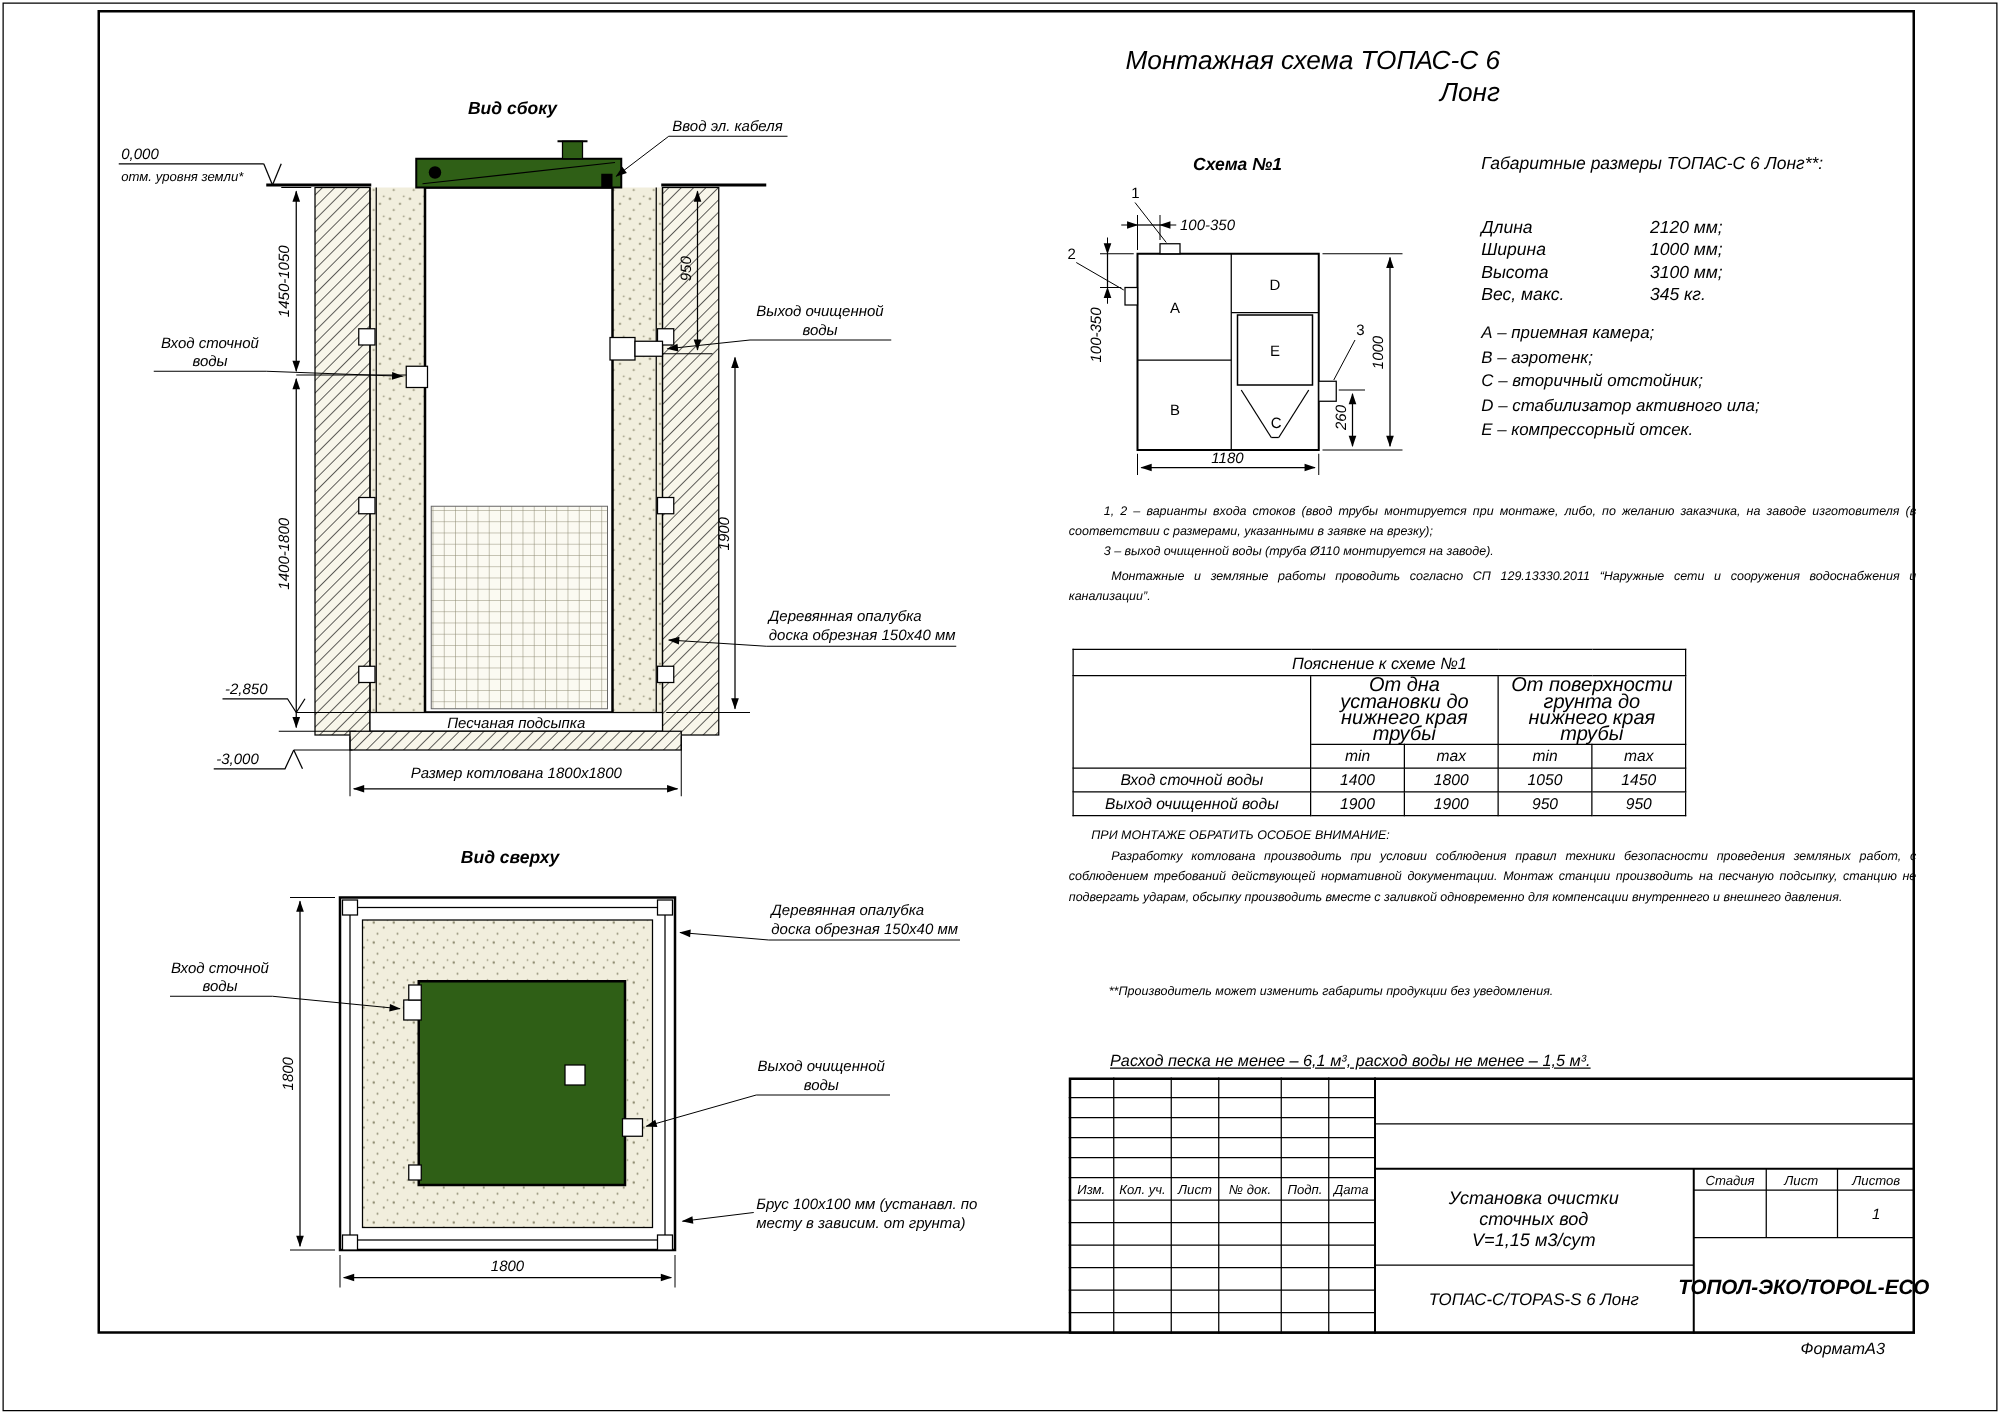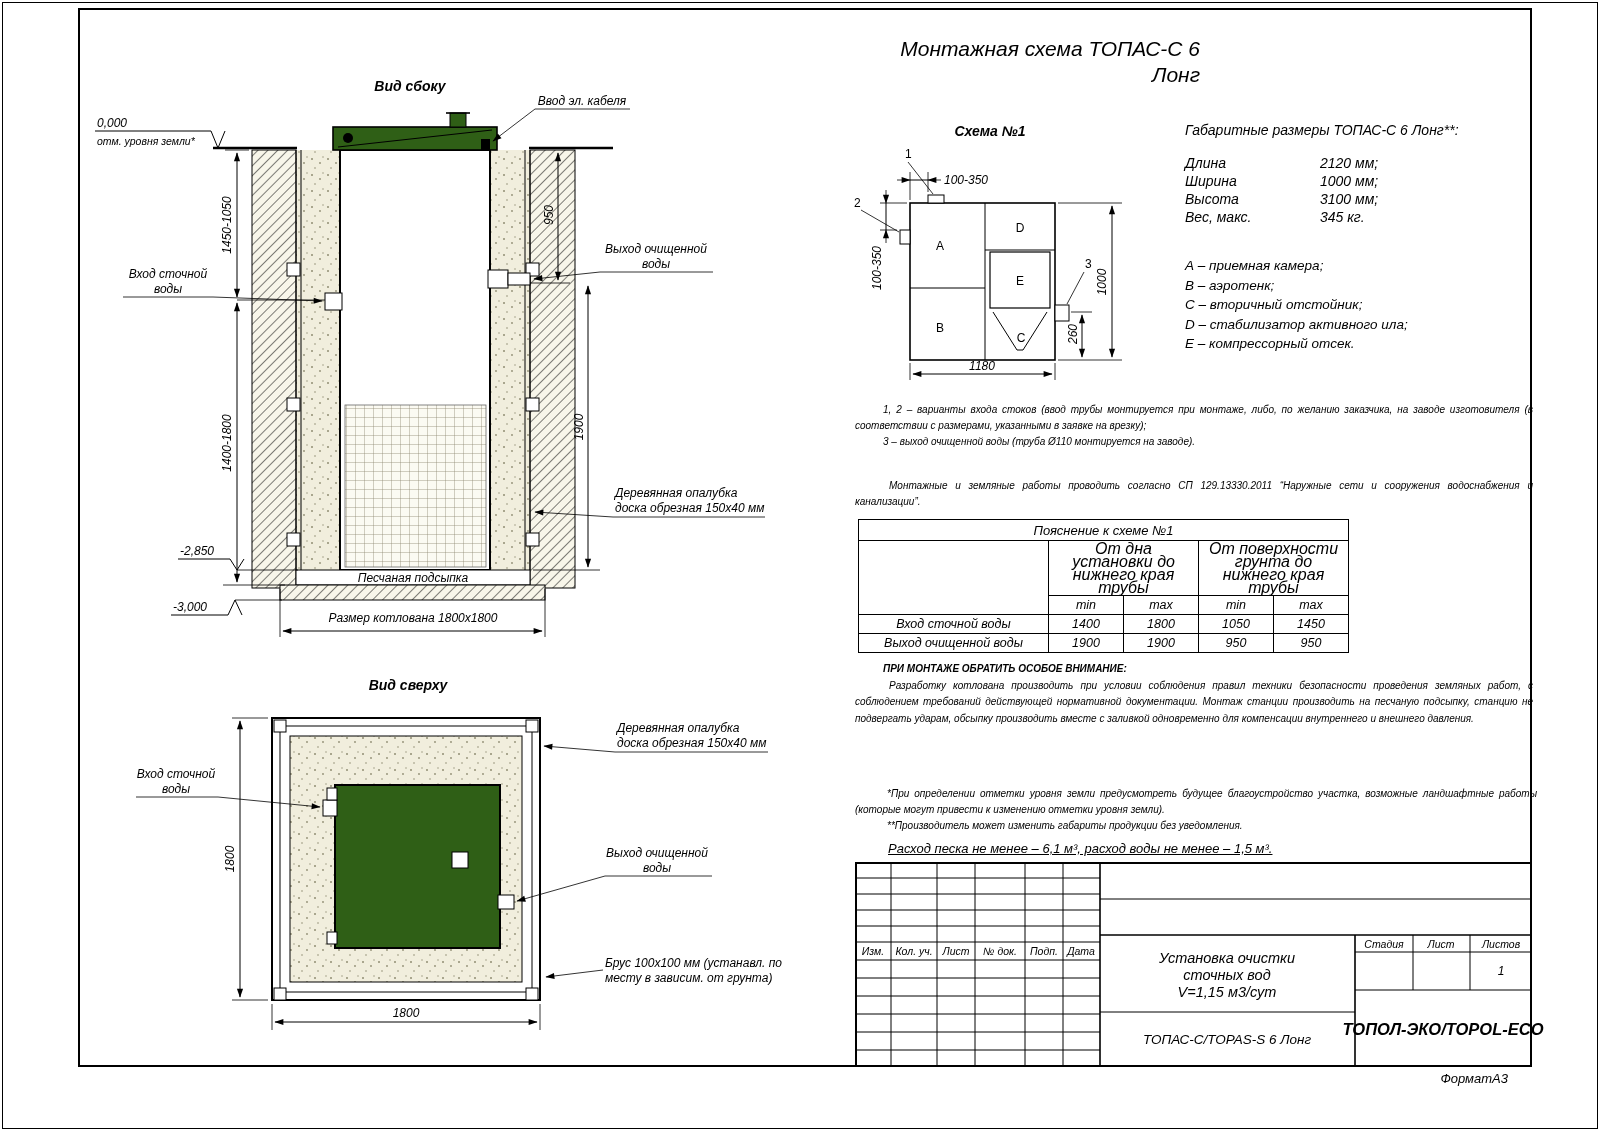--- a/index.html
+++ b/index.html
@@ -13,35 +13,35 @@
 svg .w15{stroke-width:1.6}
 svg .thin{stroke-width:.8}
 svg text{font:italic 12px "Liberation Sans",sans-serif;fill:#000}
 svg text.ttl{font-size:14px;font-weight:bold}
 svg text.sm{font-size:10.5px}
 svg text.up{font-style:normal}
 svg .wsq{fill:#fff;stroke:#000;stroke-width:1}
 .main-title{position:absolute;left:300px;top:36px;width:900px;text-align:right;font-size:21px;font-style:italic;line-height:26px}
 .txtblock{position:absolute;font-style:italic;font-size:10px;line-height:16px;text-align:justify}
 .overall-block{position:absolute;left:1185px;top:122px;width:340px;font-style:italic}
-.overall-title{font-size:14px;margin-bottom:16px}
+.overall-title{font-size:14px;margin-bottom:34px}
 .overall-row{display:flex;font-size:14px;line-height:18px}
 .overall-row .lbl{width:135px}
 .legend-block{position:absolute;left:1185px;top:256px;font-style:italic;font-size:13.5px;line-height:19.5px}
 .notes-block{left:855px;top:402px;width:678px}
 .notes-block p.ind{text-indent:28px}
-.notes-block p.mt{margin-top:28px;text-indent:34px}
+.notes-block p.mt{margin-top:4px;text-indent:34px}
 .exp-table{position:absolute;left:858px;top:519px;border-collapse:collapse;font-style:italic;font-size:12.5px}
 .exp-table td{border:1px solid #000;text-align:center;vertical-align:middle;padding:1px 4px}
 .exp-table .t-title{height:21px;font-size:13px}
 .exp-table .grp{width:150px;height:38px;font-size:16px;line-height:13px}
 .exp-table .lblcol{width:190px}
 .exp-table .num{width:75px;height:19px}
 .attention-block{left:855px;top:661px;width:678px;line-height:16.5px}
-.attention-block .hd{font-weight:bold;margin-left:28px;font-style:italic}
+.attention-block .hd{font-weight:normal;margin-left:18px;font-style:italic}
 .attention-block .bd{text-indent:34px}
 .footnotes-block{left:855px;top:786px;width:682px}
 .footnotes-block p{text-indent:32px}
 .consumption{position:absolute;left:888px;top:841px;font-style:italic;font-size:13px;text-decoration:underline}
 .format-line{position:absolute;left:1380px;top:1071px;width:128px;display:flex;justify-content:flex-end;font-style:italic;font-size:13px}
 </style>
 </head>
 <body>
 
 <svg width="0" height="0" style="position:absolute">
@@ -384,21 +384,20 @@
   </tr>
   </tbody>
 </table>
 
 <div class="txtblock attention-block">
   <div class="hd">ПРИ МОНТАЖЕ ОБРАТИТЬ ОСОБОЕ ВНИМАНИЕ:</div>
   <p class="bd">Разработку котлована производить при условии соблюдения правил техники безопасности проведения земляных работ, с соблюдением требований действующей нормативной документации. Монтаж станции производить на песчаную подсыпку, станцию не подвергать ударам, обсыпку производить вместе с заливкой одновременно для компенсации внутреннего и внешнего давления.</p>
 </div>
 
 <div class="txtblock footnotes-block">
-  <p>*При определении отметки уровня земли предусмотреть будущее благоустройство участка, возможные ландшафтные работы (которые могут привести к изменению отметки уровня земли).</p>
   <p>**Производитель может изменить габариты продукции без уведомления.</p>
 </div>
 <div class="consumption">Расход песка не менее – 6,1 м³, расход воды не менее – 1,5 м³.</div>
 
 <svg class="drawing" style="left:855px;top:862px" width="677" height="205" viewBox="0 0 677 205">
   <rect x="1" y="1" width="675" height="203" fill="#fff" stroke="#000" stroke-width="2"></rect>
   <g>
     <line x1="36" y1="0" x2="36" y2="205"></line>
     <line x1="82" y1="0" x2="82" y2="205"></line>
     <line x1="120" y1="0" x2="120" y2="205"></line>

